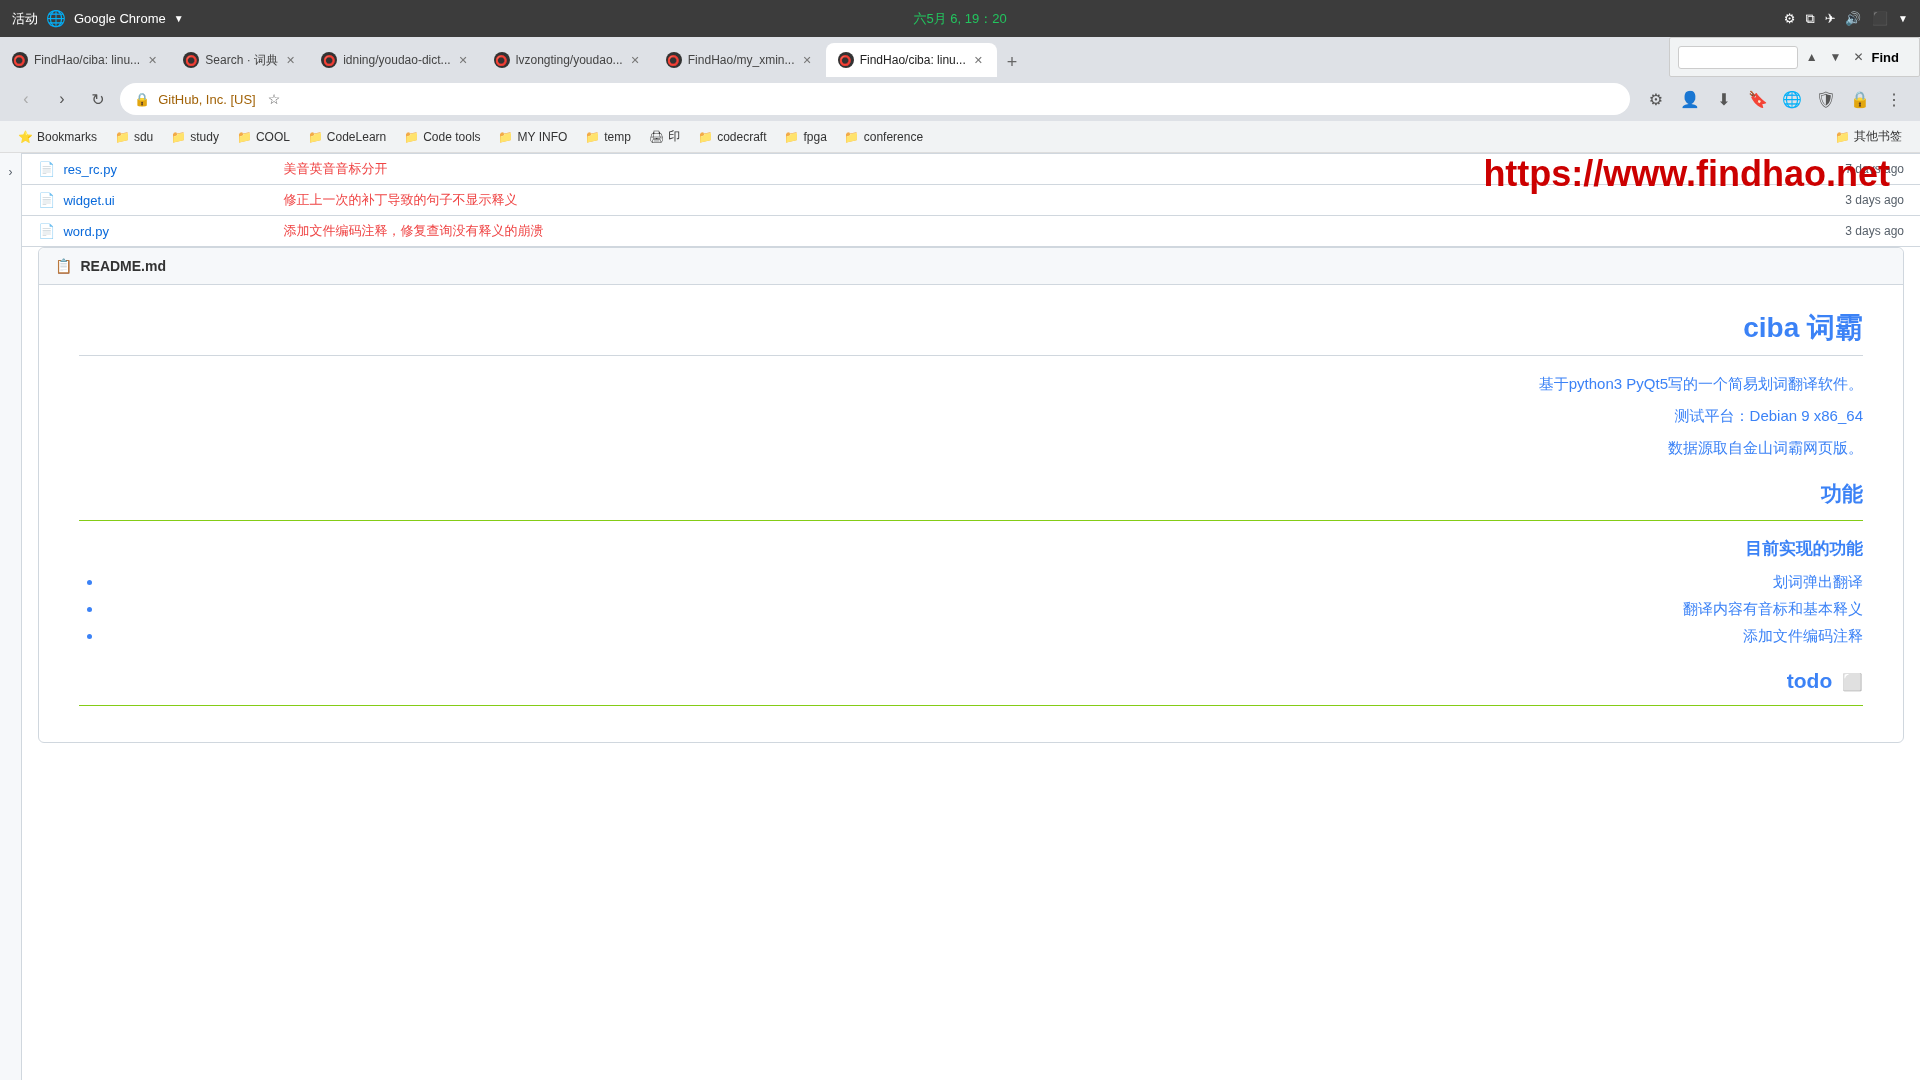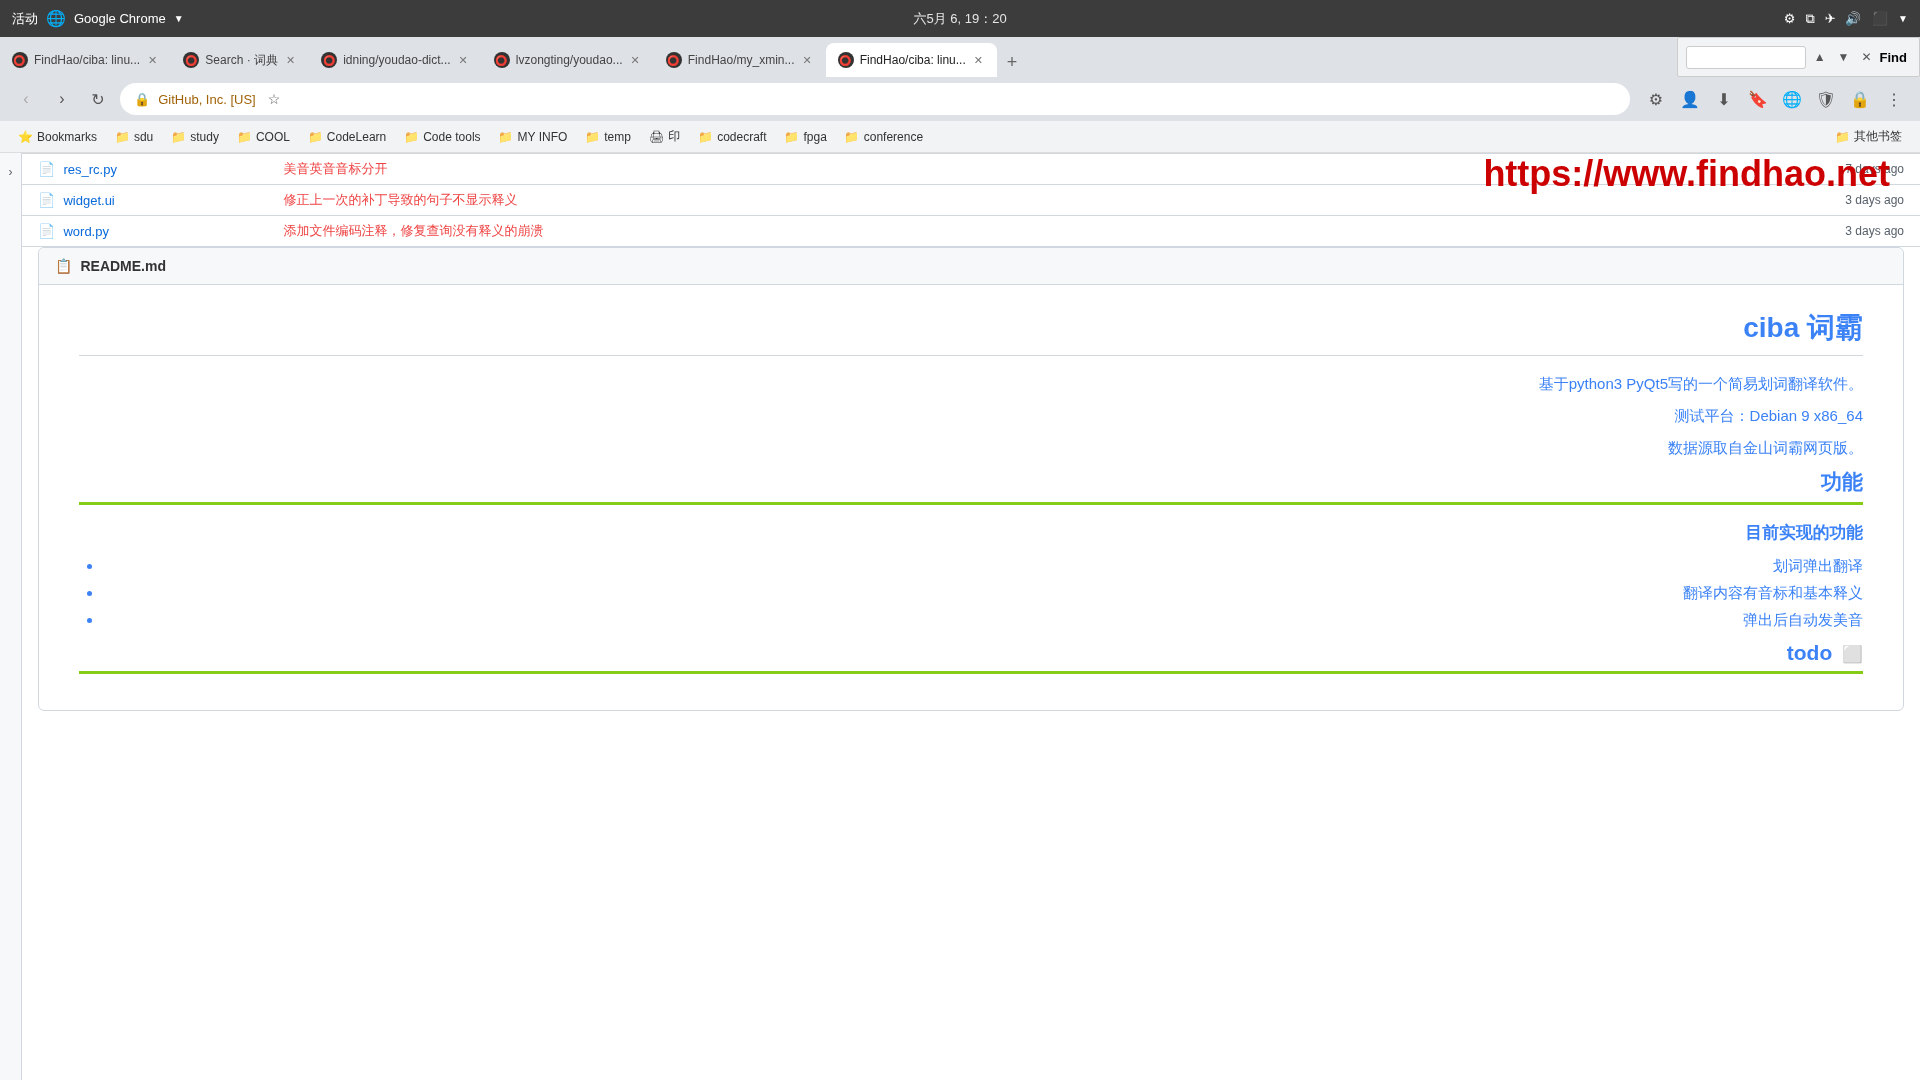--- a/index.html
+++ b/index.html
@@ -10,21 +10,21 @@
       height: 37px;
       background: #3c3c3c;
       display: flex;
       align-items: center;
       justify-content: space-between;
       padding: 0 12px;
       color: #fff;
       font-size: 13px;
     }
     .system-bar-left { display: flex; align-items: center; gap: 8px; }
-    .system-bar-center { position: absolute; left: 50%; transform: translateX(-50%); color: #e5e5e5; font-size: 13px; }
+    .system-bar-center { position: absolute; left: 50%; transform: translateX(-50%); color: #22c55e; font-size: 13px; }
     .system-bar-right { display: flex; align-items: center; gap: 10px; margin-left: auto; }
 
     
     .tab-bar {
       height: 40px;
       background: #dee1e6;
       display: flex;
       align-items: flex-end;
       padding: 0 0 0 0;
       position: relative;
@@ -222,23 +222,23 @@
     .readme-body h1 {
       font-size: 2em;
       font-weight: 600;
       border-bottom: 1px solid #d0d7de;
       padding-bottom: 8px;
       margin-bottom: 16px;
     }
     .readme-body h2 {
       font-size: 1.5em;
       font-weight: 600;
-      border-bottom: 3px solid #84cc16;
-      padding-bottom: 6px;
-      margin: 8px 0 12px 0;
+      border-bottom: 1px solid #84cc16;
+      padding-bottom: 12px;
+      margin: 20px 0 12px 0;
     }
     .readme-body h3 {
       font-size: 1.2em;
       font-weight: 600;
       margin: 16px 0 8px 4px;
     }
     .readme-body p {
       margin: 8px 0;
       line-height: 1.6;
       font-size: 15px;
@@ -345,21 +345,21 @@
     <span class="tab-close">✕</span>
   </div>
 
   <div class="tab-new">+</div>
 
   <div class="find-bar">
     <input class="find-input" type="text" value="" style="">
     <button class="find-btn">▲</button>
     <button class="find-btn">▼</button>
     <button class="find-btn">✕</button>
-    <span style="font-weight:bold; font-size:13px; margin-right:4px;text-align:center;">Find</span>
+    <span style="font-weight:bold; font-size:13px; margin-right:12px;text-align:center;">Find</span>
   </div>
 </div>
 
 <div class="address-bar">
   <button class="nav-btn disabled">‹</button>
   <button class="nav-btn">›</button>
   <button class="nav-btn">↻</button>
   <div class="address-input-wrap">
     <span class="address-icon">🔒</span>
     <span style="color:#a16207; font-size:13px; margin-right:4px;">GitHub, Inc. [US]</span>
@@ -479,21 +479,21 @@
         <p>
           <span>测试平台：</span><span>Debian 9 x86_64</span>
         </p>
         <p>数据源取自金山词霸网页版。</p>
 
         <h2>功能</h2>
         <h3>目前实现的功能</h3>
         <ul>
           <li>划词弹出翻译</li>
           <li>翻译内容有音标和基本释义</li>
-          <li>弹出后自动发美音</li>
+          <li>添加文件编码注释</li>
         </ul>
 
         <h2>
           <span>todo</span>
           <span style="font-size:0.8em; margin-left:4px;">⬜</span>
         </h2>
       </div>
     </div>
 
   </div>

